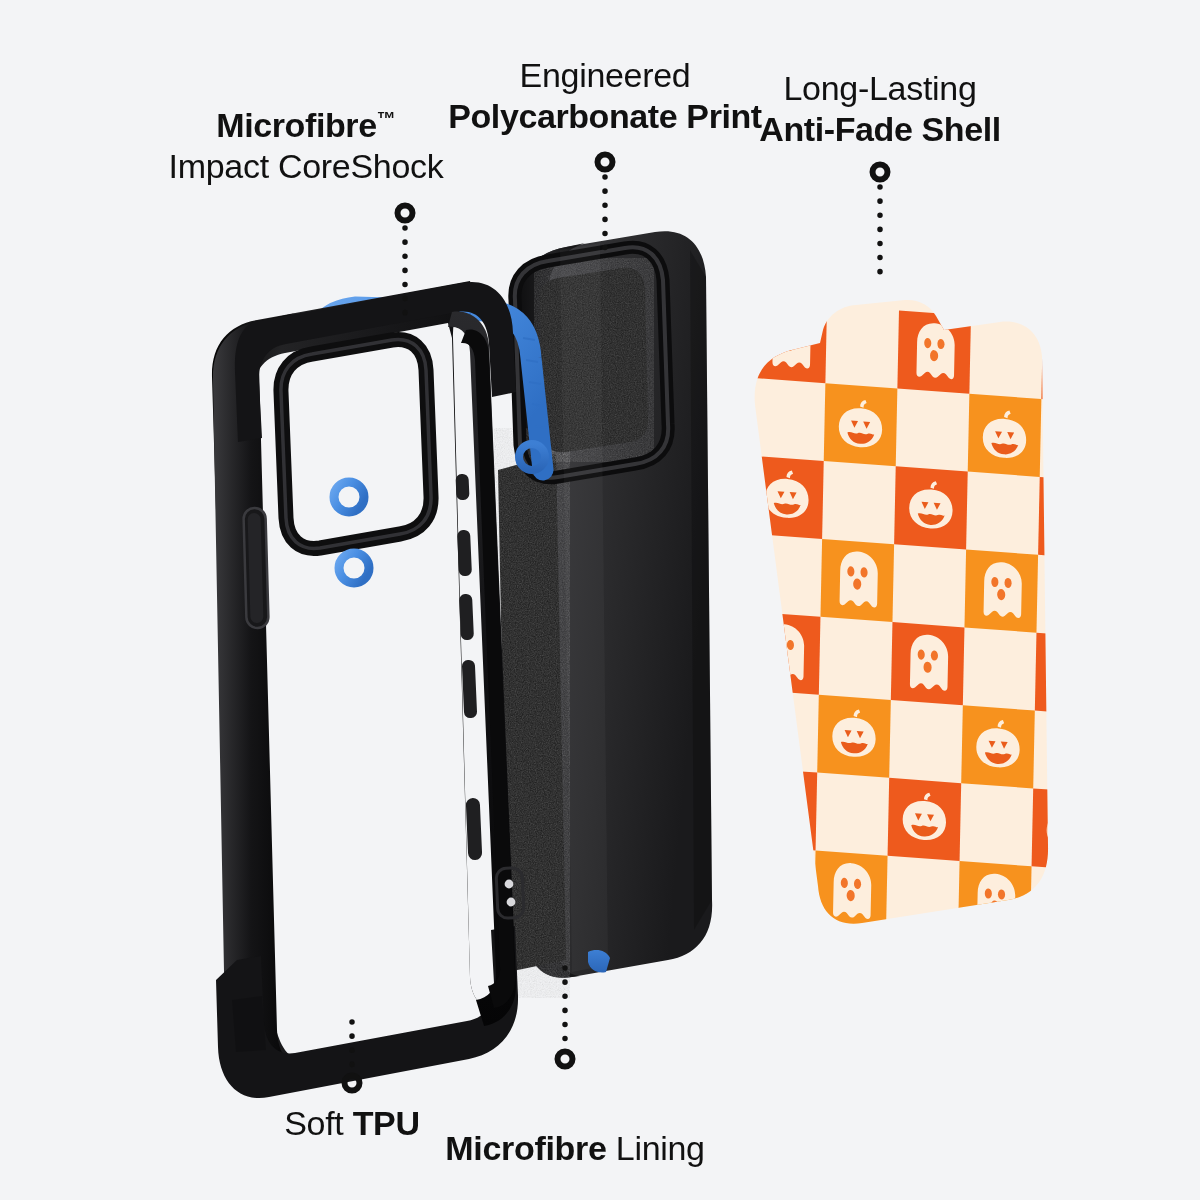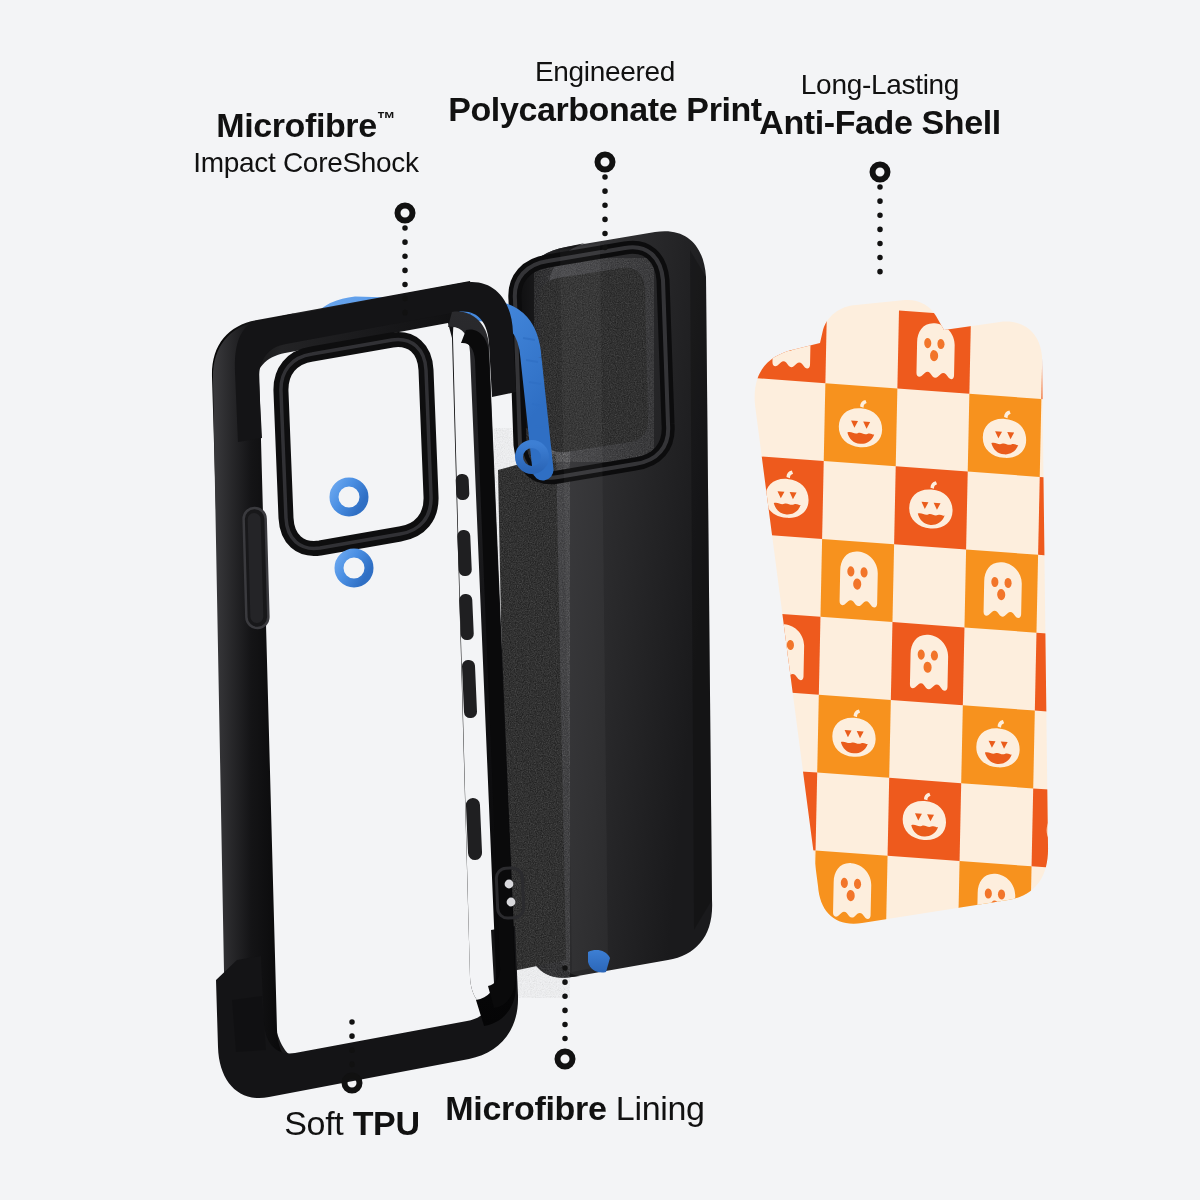--- a/index.html
+++ b/index.html
@@ -19,21 +19,21 @@
     background: #f3f4f6;
   }
 
   
   .callout {
     position: absolute;
     color: #111111;
     line-height: 1.22;
     white-space: nowrap;
   }
-  .callout .l1 { font-weight: 400; font-size: 28px; letter-spacing: -0.3px; }
+  .callout .l1 { font-weight: 400; font-size: 34px; letter-spacing: -0.3px; }
   .callout .l2 { font-weight: 700; font-size: 34px; letter-spacing: -0.4px; }
   .callout.center { text-align: center; }
   .callout.inline-lbl { font-size: 34px; letter-spacing: -0.3px; }
   .callout.inline-lbl .b { font-weight: 700; }
   .callout.inline-lbl .n { font-weight: 400; }
   .sup { font-size: 19px; vertical-align: super; font-weight: 700; letter-spacing: 0; }
 
   
   #art { position: absolute; left: 0; top: 0; width: 1200px; height: 1200px; }
 </style>
@@ -491,17 +491,17 @@
 
   <div class="callout center" style="left:700px; top:68px; width:360px;">
     <div class="l1">Long-Lasting</div>
     <div class="l2">Anti-Fade Shell</div>
   </div>
 
   <div class="callout inline-lbl center" style="left:172px; top:1103px; width:360px;">
     <span class="n">Soft </span><span class="b">TPU</span>
   </div>
 
-  <div class="callout inline-lbl center" style="left:395px; top:1088px; width:360px;">
+  <div class="callout inline-lbl center" style="left:395px; top:1128px; width:360px;">
     <span class="b">Microfibre</span><span class="n"> Lining</span>
   </div>
 
 </div>
 
 </body></html>

